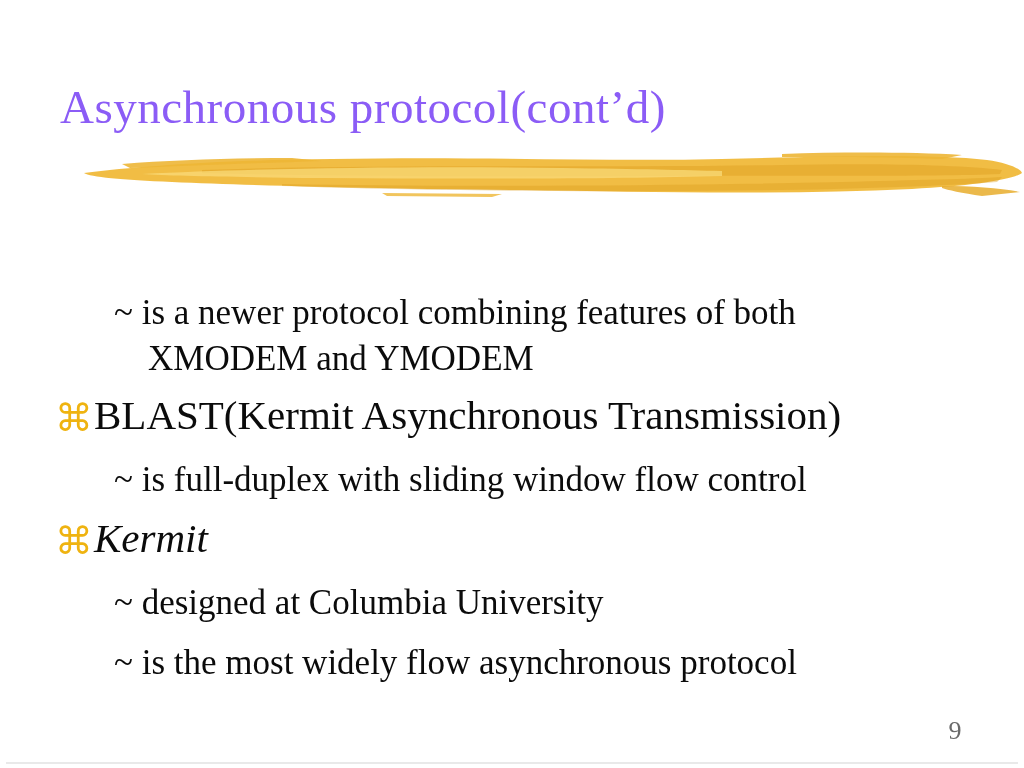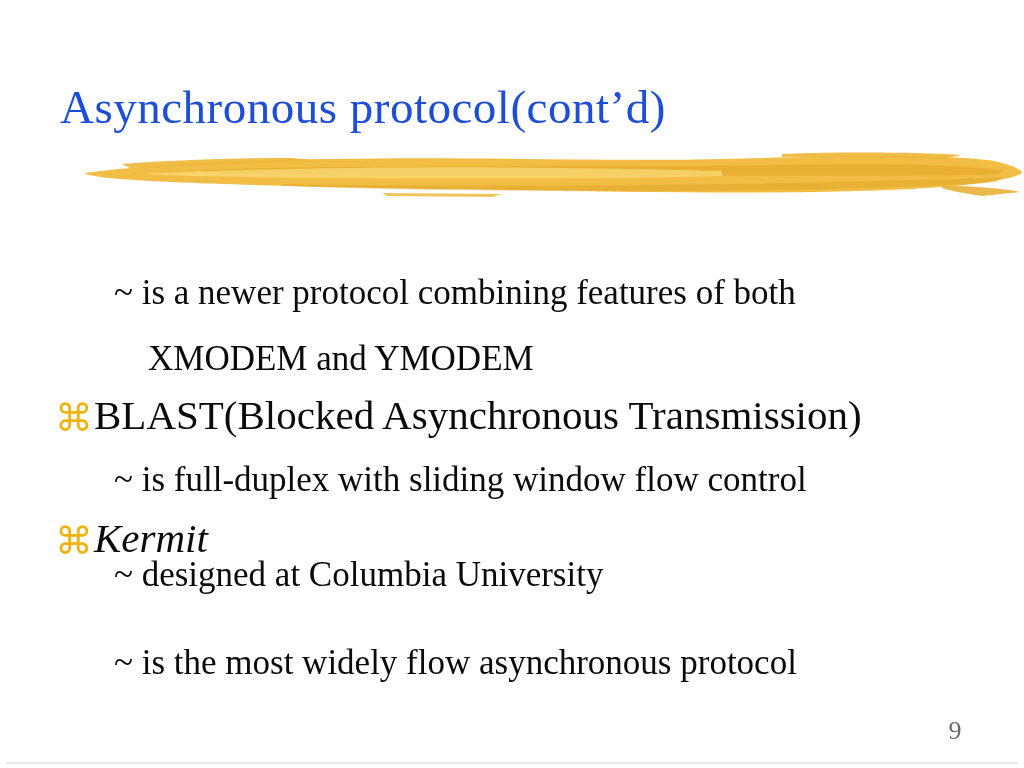--- a/index.html
+++ b/index.html
@@ -16,21 +16,21 @@
     font-family: "Liberation Serif", "DejaVu Serif", serif;
     color: #0b0b0b;
   }
   .title {
     position: absolute;
     left: 60px;
     top: 82px;
     font-size: 47px;
     line-height: 1.1;
     letter-spacing: 0.5px;
-    color: #1d4ed8;
+    color: #8b5cf6;
     white-space: nowrap;
   }
   .brush {
     position: absolute;
     left: 82px;
     top: 146px;
     width: 942px;
     height: 58px;
   }
   .row {
@@ -53,26 +53,26 @@
     left: 114px;
     font-size: 35px;
     line-height: 1.2;
   }
   .subwrap {
     left: 148px;
     font-size: 35px;
     line-height: 1.2;
   }
   .r1 { top: 216px; }
-  .r2 { top: 272px; }
+  .r2 { top: 292px; }
   .r3 { top: 338px; }
   .r4 { top: 392px; }
   .r5 { top: 459px; }
   .r6 { top: 515px; font-style: italic; }
-  .r7 { top: 554px; }
+  .r7 { top: 582px; }
   .r8 { top: 642px; }
   .page-number {
     position: absolute;
     left: 940px;
     top: 716px;
     width: 30px;
     text-align: center;
     font-size: 26px;
     color: #6a6a6a;
   }
@@ -102,21 +102,21 @@
     <path fill="#e8ad2c" opacity="0.85" d="M860,40 C890,40 920,42 938,46 L900,50 C880,47 865,44 860,42 Z"></path>
     <path fill="#edb636" opacity="0.8" d="M300,47 L420,48 L410,51 L305,50 Z"></path>
   </svg>
 
 
   <div class="row sub r2">~ is a newer protocol combining features of both</div>
 
   <div class="row subwrap r3">XMODEM and YMODEM</div>
 
   <div class="row lvl1 r4">
-    <span class="cmd">⌘</span><span>BLAST(Blocked Asynchronous Transmission)</span>
+    <span class="cmd">⌘</span><span>BLAST(Kermit Asynchronous Transmission)</span>
   </div>
 
   <div class="row sub r5">~ is full-duplex with sliding window flow control</div>
 
   <div class="row lvl1 r6">
     <span class="cmd">⌘</span><span>Kermit</span>
   </div>
 
   <div class="row sub r7">~ designed at Columbia University</div>
 

